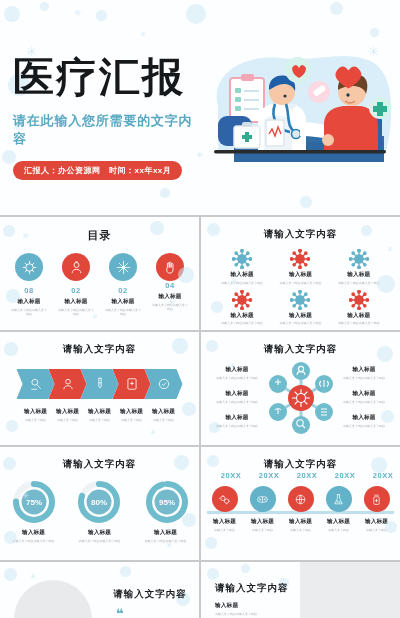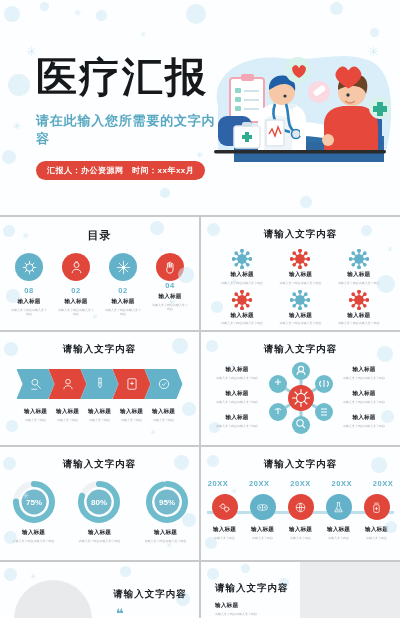--- a/index.html
+++ b/index.html
@@ -26,21 +26,21 @@
   }
   .bg-deco i {
     position: absolute;
     color: #cde7f4;
     font-style: normal;
     opacity: .8;
   }
 
   
   #hero { left:0; top:0; width:400px; height:215px; }
-  .hero-left { position:absolute; left:36px; top:56px; width:190px; }
+  .hero-left { position:absolute; left:13px; top:56px; width:190px; }
   .hero-title {
     font-size: 41px; font-weight: 800; color:#15191c;
     letter-spacing: 2px; line-height: 1.05; white-space: nowrap;
   }
   .hero-sub {
     margin-top: 13px; font-size: 13px; color:#5aa9c2;
     letter-spacing: .8px; font-weight: 700;
   }
   .hero-badge {
     margin-top: 13px; display:inline-block;
@@ -576,21 +576,21 @@
     <div class="bg-deco">
       <span style="left:6px;top:8px;width:12px;height:12px"></span>
       <span style="left:170px;top:10px;width:16px;height:16px"></span>
       <span style="left:184px;top:74px;width:12px;height:12px"></span>
       <span style="left:4px;top:90px;width:12px;height:12px"></span>
       <i style="left:30px;top:40px;font-size:8px">✳</i>
       <i style="left:176px;top:44px;font-size:9px">✳</i>
     </div>
     <div class="s-title" style="font-size:9.5px;margin-top:11px">请输入文字内容</div>
 
-    <div style="display:flex;justify-content:space-between;gap:4px;margin-top:8px">
+    <div style="display:flex;justify-content:flex-end;gap:4px;">
       <div style="width:34px" class="num t-txt">20XX</div>
       <div style="width:34px" class="num t-txt">20XX</div>
       <div style="width:34px" class="num t-txt">20XX</div>
       <div style="width:34px" class="num t-txt">20XX</div>
       <div style="width:34px" class="num t-txt">20XX</div>
     </div>
 
     <div class="tl-line" style="left:6px;right:6px;top:64px"></div>
 
     <div style="position:relative;display:flex;justify-content:center;gap:4px;margin-top:6px">

